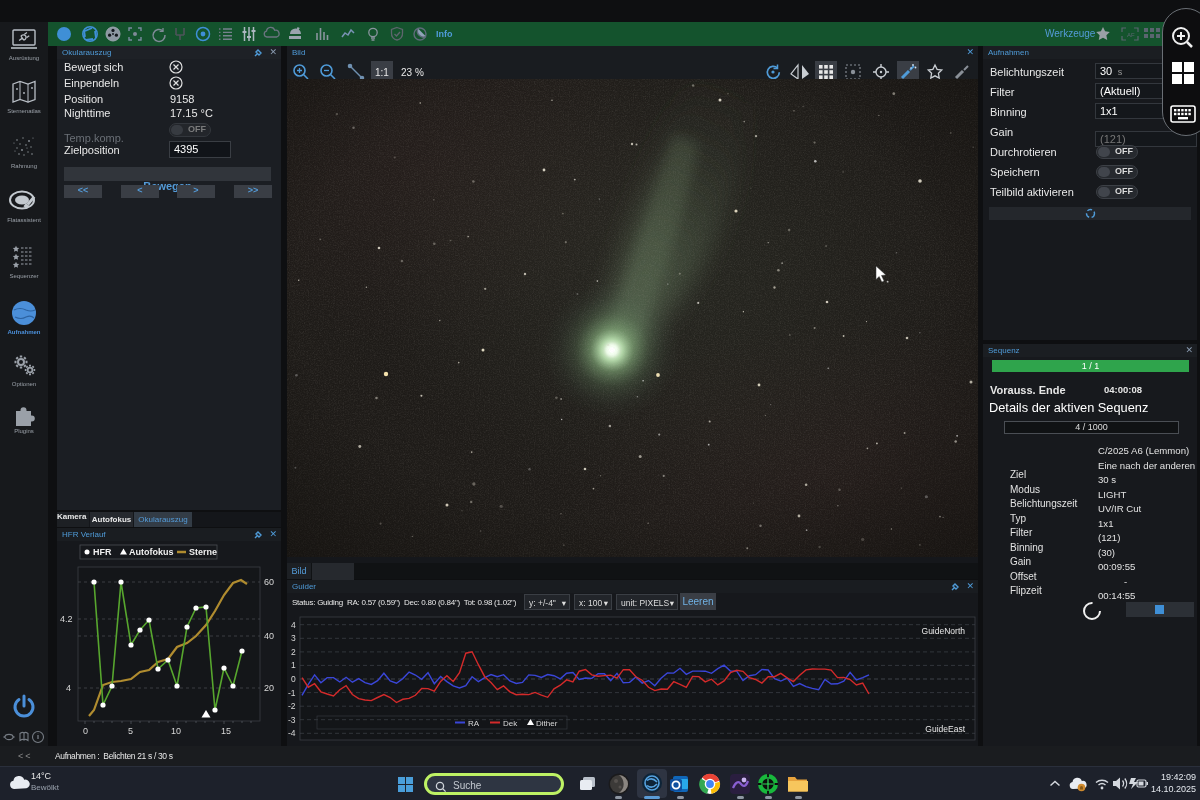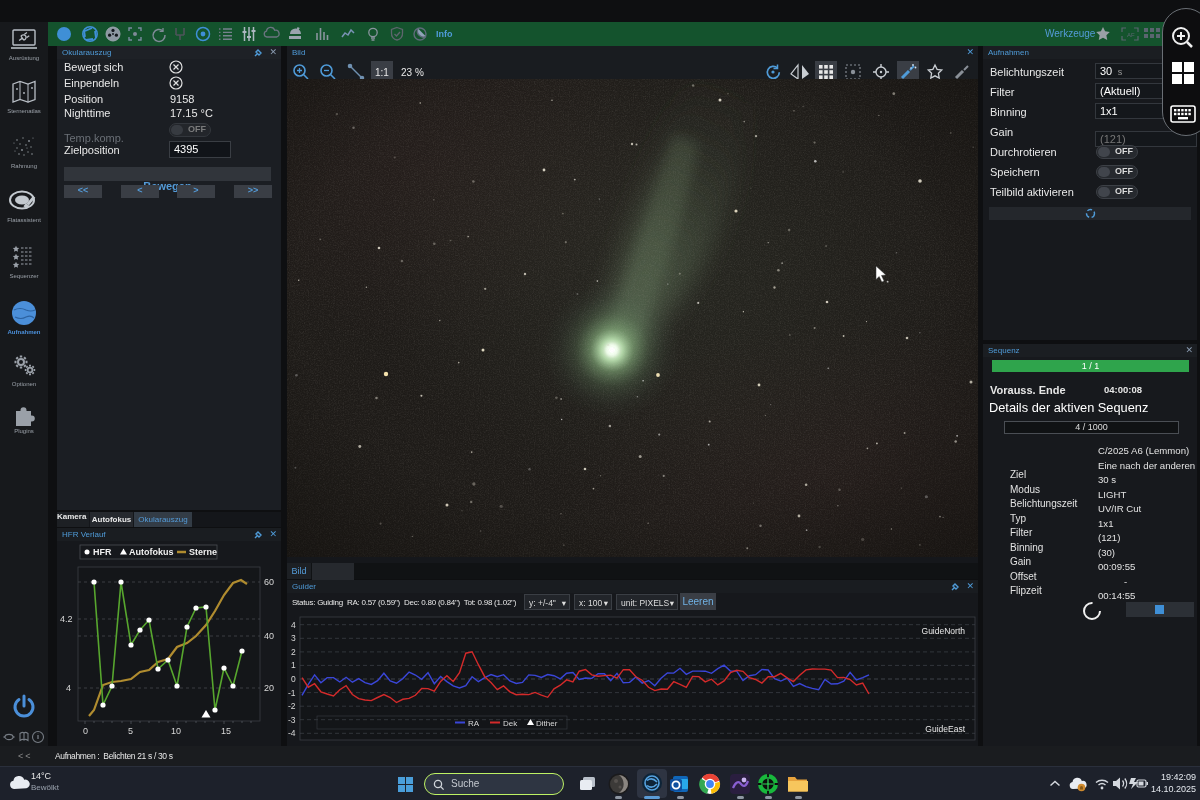--- a/index.html
+++ b/index.html
@@ -723,21 +723,21 @@
     <span class="abs" style="left:31px;top:4px;font-size:9px;color:#e8e8e8;">14°C</span>
     <span class="abs" style="left:31px;top:16px;font-size:8px;color:#9aa2ae;">Bewölkt</span>
 
     <svg class="abs" style="left:398px;top:10px;" width="15" height="15" viewBox="0 0 15 15" fill="#4a9eda">
       <rect x="0" y="0" width="7" height="7"></rect>
         <rect x="8" y="0" width="7" height="7"></rect>
       <rect x="0" y="8" width="7" height="7"></rect>
         <rect x="8" y="8" width="7" height="7"></rect>
     </svg>
 
-    <div class="abs" style="left:424px;top:6px;width:140px;height:22px;background:#2e3542;border:1px solid #bef264;border-radius:11px;">
+    <div class="abs" style="left:424px;top:6px;width:140px;height:22px;background:#2e3542;border:3px solid #bef264;border-radius:11px;">
       <svg class="abs" style="left:8px;top:5px;" width="12" height="12" viewBox="0 0 12 12">
         <circle cx="5" cy="5" r="3.6" stroke="#cfd4da" stroke-width="1.3" fill="none"></circle>
         <path d="M7.8 7.8 l2.8 2.8" stroke="#cfd4da" stroke-width="1.3"></path>
       </svg>
       <span class="abs" style="left:26px;top:4px;font-size:10px;color:#c4c9d0;">Suche</span>
     </div>
 
     <svg class="abs" style="left:578px;top:8px;" width="19" height="18" viewBox="0 0 19 18">
       <rect x="5" y="2" width="12" height="10" rx="1.5" fill="#b9c0ca"></rect>
       <rect x="2" y="5" width="12" height="10" rx="1.5" fill="#e8ecf2"></rect>

